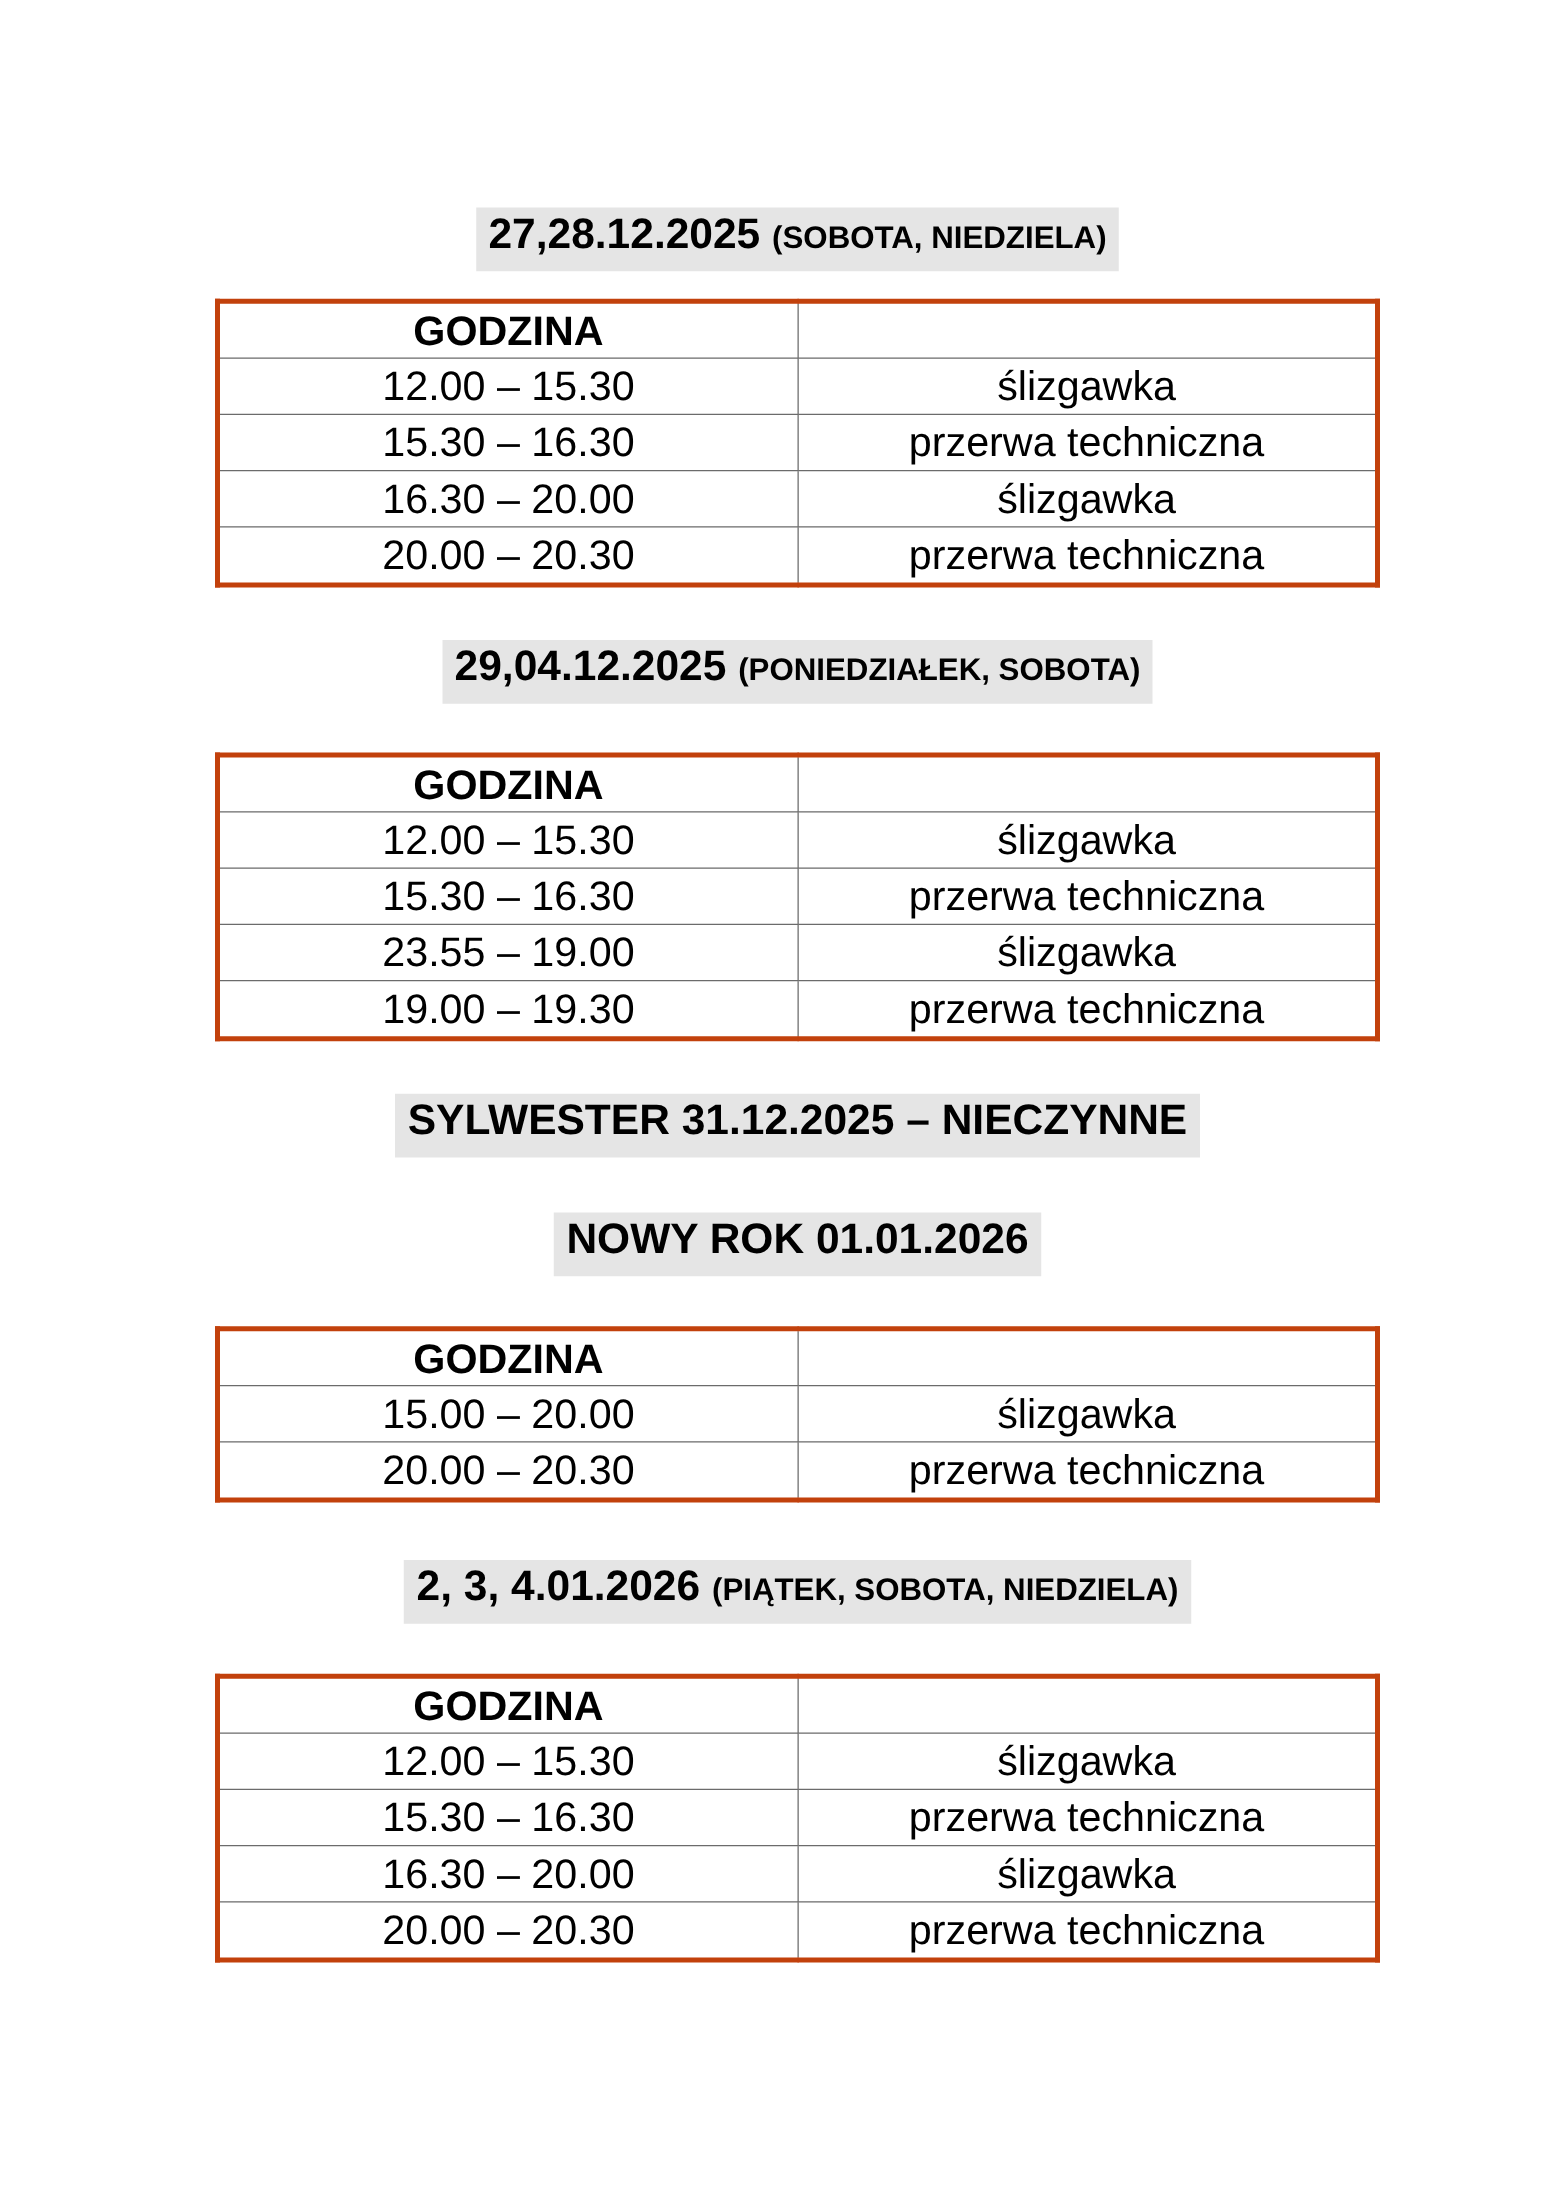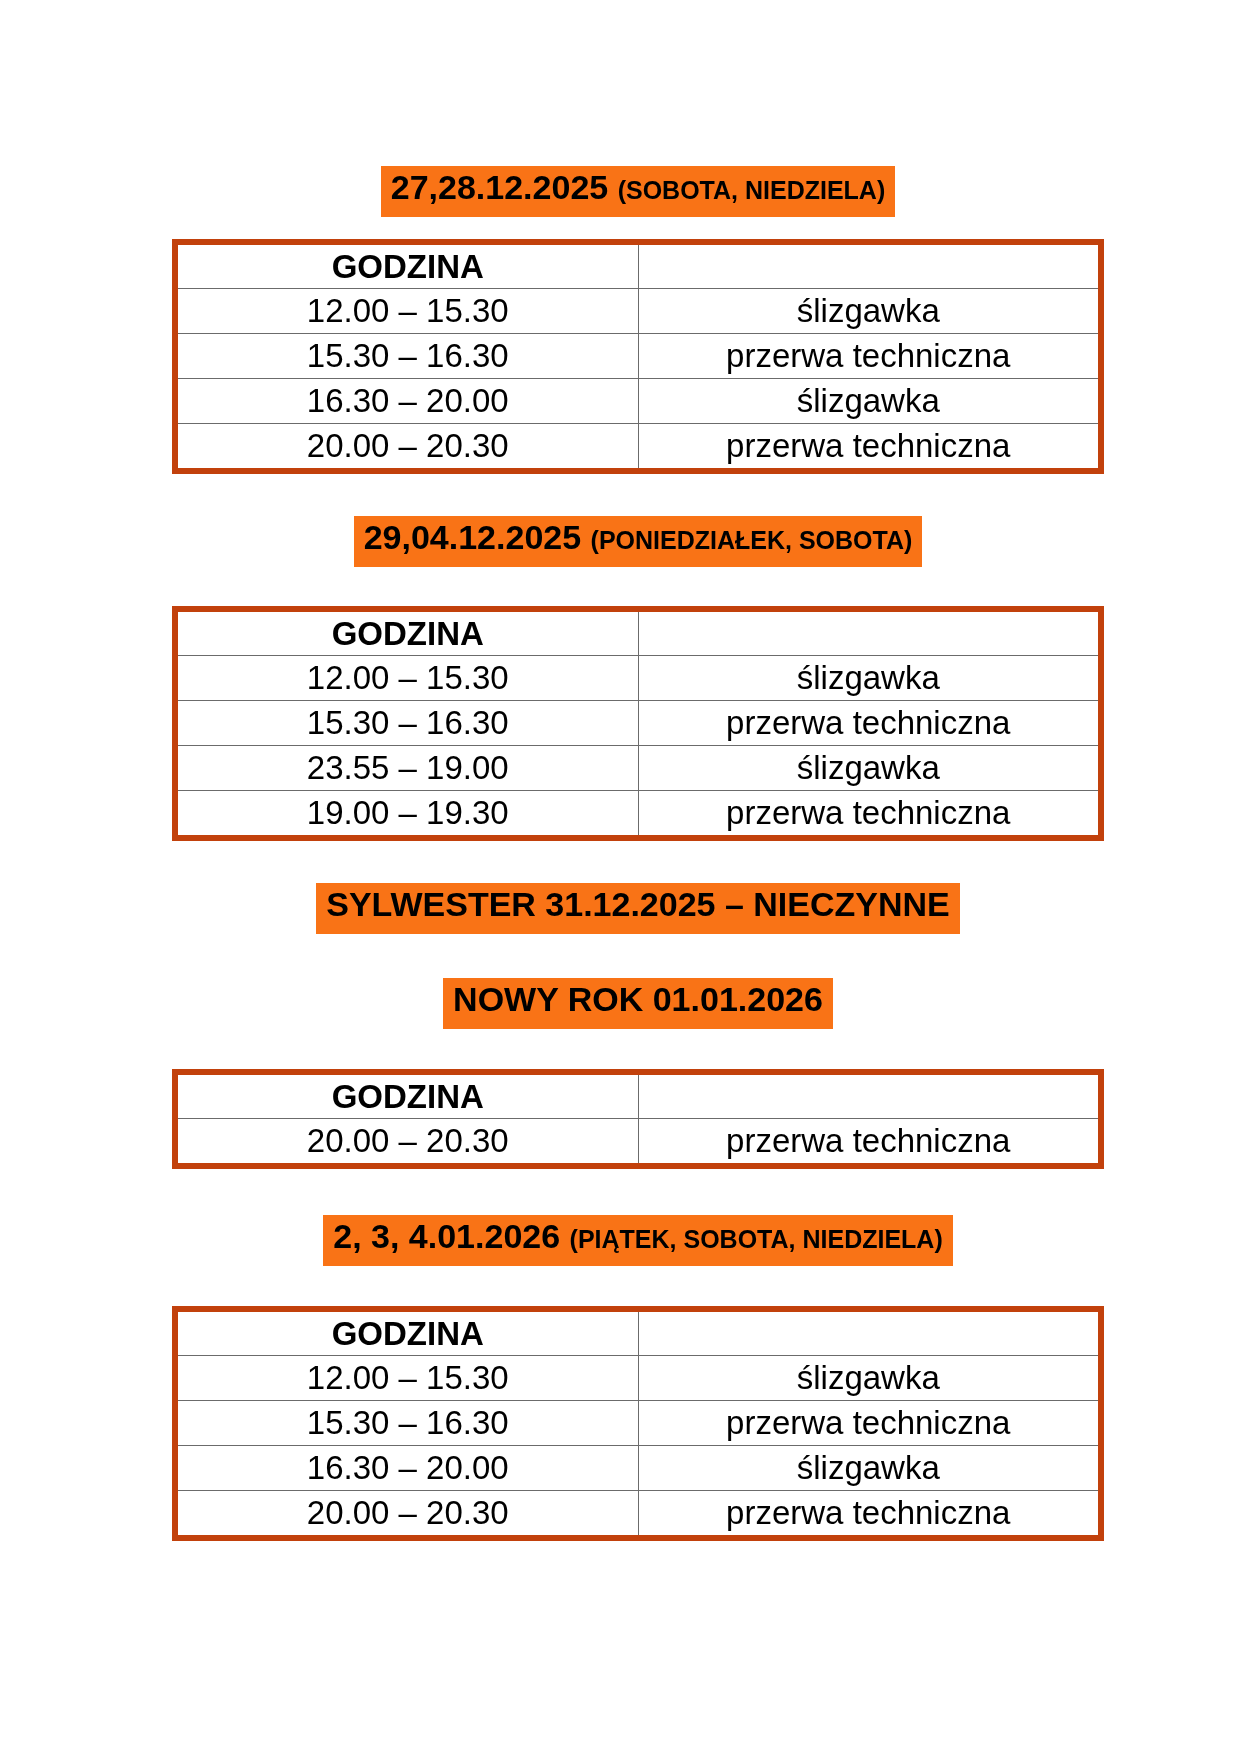--- a/index.html
+++ b/index.html
@@ -16,39 +16,39 @@
   }
   .content {
     width: 932px;
     margin-left: 172px;
   }
   .heading-line {
     text-align: center;
   }
   .hl {
     display: inline-block;
-    background: #f97316;
+    background: #e5e5e5;
     padding: 3px 10px 5px 10px;
     line-height: 36px;
     white-space: nowrap;
   }
   .h-date {
     font-weight: bold;
     font-size: 34px;
     letter-spacing: 0px;
   }
   .h-days {
     font-weight: bold;
     font-size: 25px;
   }
   table.schedule {
     width: 932px;
     border-collapse: collapse;
     table-layout: fixed;
-    border: 6px solid #c2410c;
+    border: 4px solid #c2410c;
   }
   table.schedule td {
     border: 1px solid #6b6b6b;
     height: 44px;
     text-align: center;
     vertical-align: middle;
     font-size: 33px;
     padding: 0;
     overflow: hidden;
   }
@@ -138,20 +138,24 @@
     <span class="hl"><span class="h-date">NOWY ROK 01.01.2026</span></span>
   </div>
 
   <table class="schedule mt-t3">
     <tbody>
       <tr class="head">
         <td>GODZINA</td>
         <td></td>
       </tr>
       <tr>
+        <td>15.00 – 20.00</td>
+        <td>ślizgawka</td>
+      </tr>
+      <tr>
         <td>20.00 – 20.30</td>
         <td>przerwa techniczna</td>
       </tr>
     </tbody>
   </table>
 
   <div class="heading-line mt-h5">
     <span class="hl"><span class="h-date">2, 3, 4.01.2026</span><span class="h-date">&nbsp;</span><span class="h-days">(PIĄTEK, SOBOTA, NIEDZIELA)</span></span>
   </div>
 

